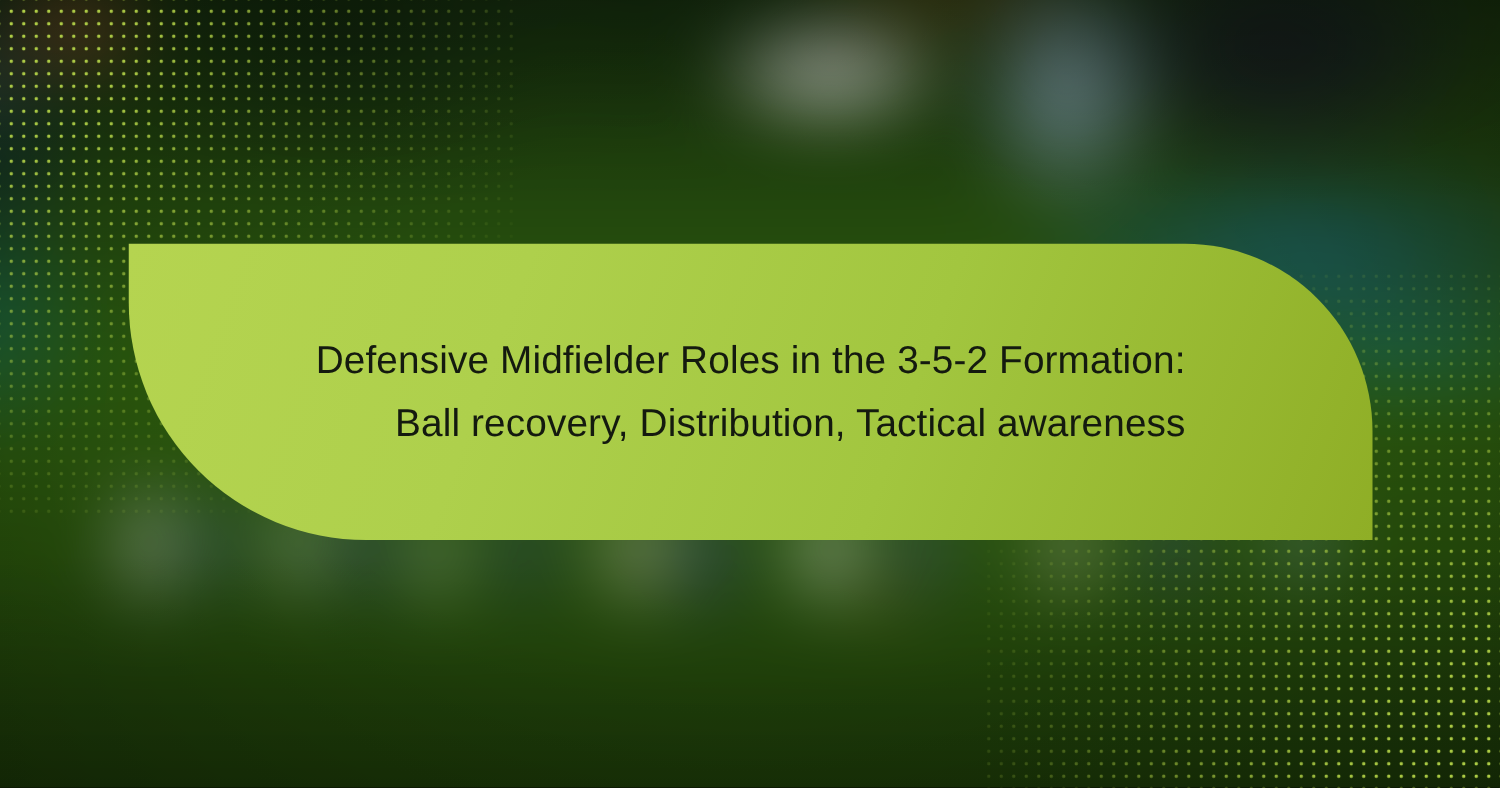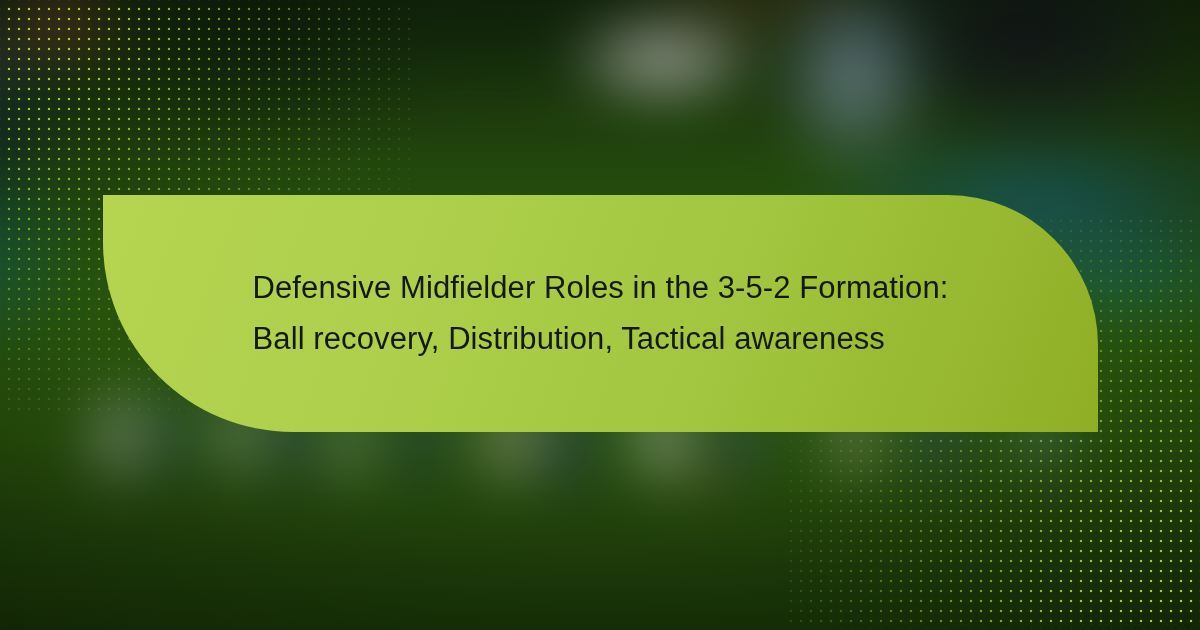--- a/index.html
+++ b/index.html
@@ -118,21 +118,21 @@
     box-sizing: border-box;
     padding: 0 60px;
   }
 
   .title-text {
     margin: 0;
     color: #141a0f;
     font-size: 31px;
     font-weight: 400;
     line-height: 1.62;
-    text-align: left;
+    text-align: right;
     letter-spacing: 0.1px;
     white-space: pre-line;
   }
 </style>
 </head>
 <body>
 
 <div id="stage">
 
   <div class="bg-photo"></div>

